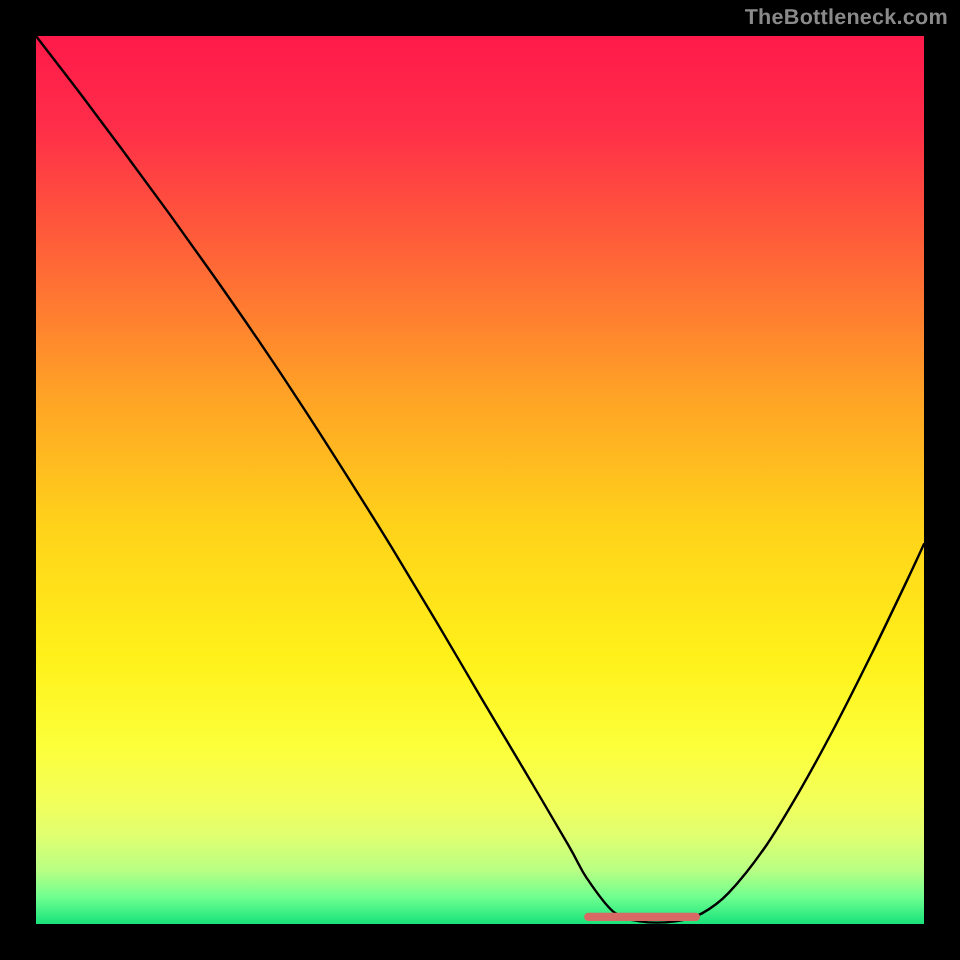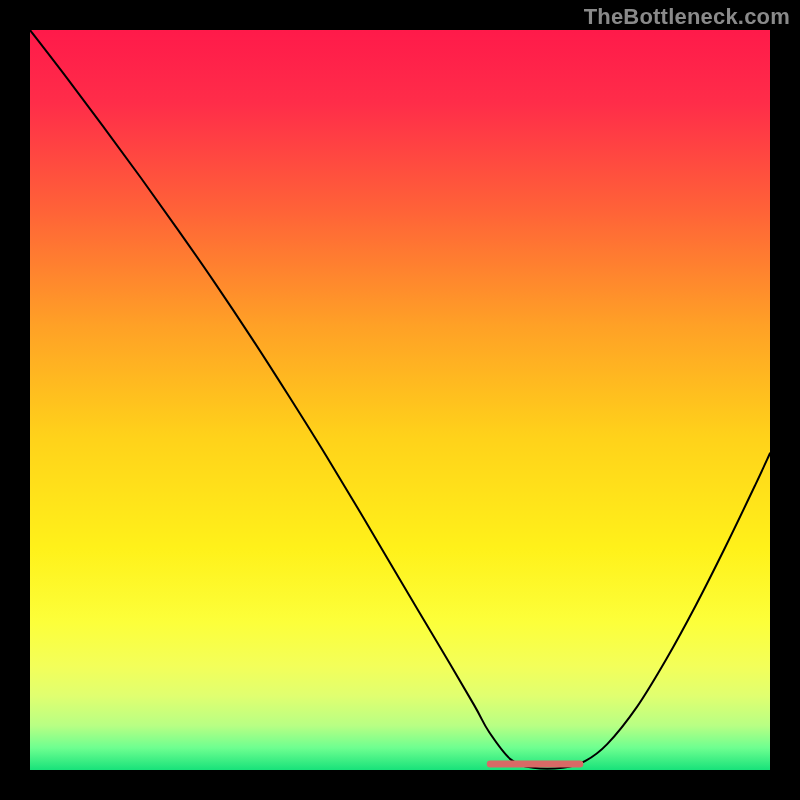--- a/index.html
+++ b/index.html
@@ -39,21 +39,21 @@
     top: 0;
     width: 740px;
     height: 740px;
     pointer-events: none;
   }
   .watermark {
     position: absolute;
     top: 4px;
     right: 10px;
     font-family: Arial, Helvetica, sans-serif;
-    font-size: 22px;
+    font-size: 18px;
     font-weight: 600;
     color: #8a8a8a;
     letter-spacing: 0.2px;
     user-select: none;
   }
   .trough {
     position: absolute;
     pointer-events: none;
   }
 </style>

